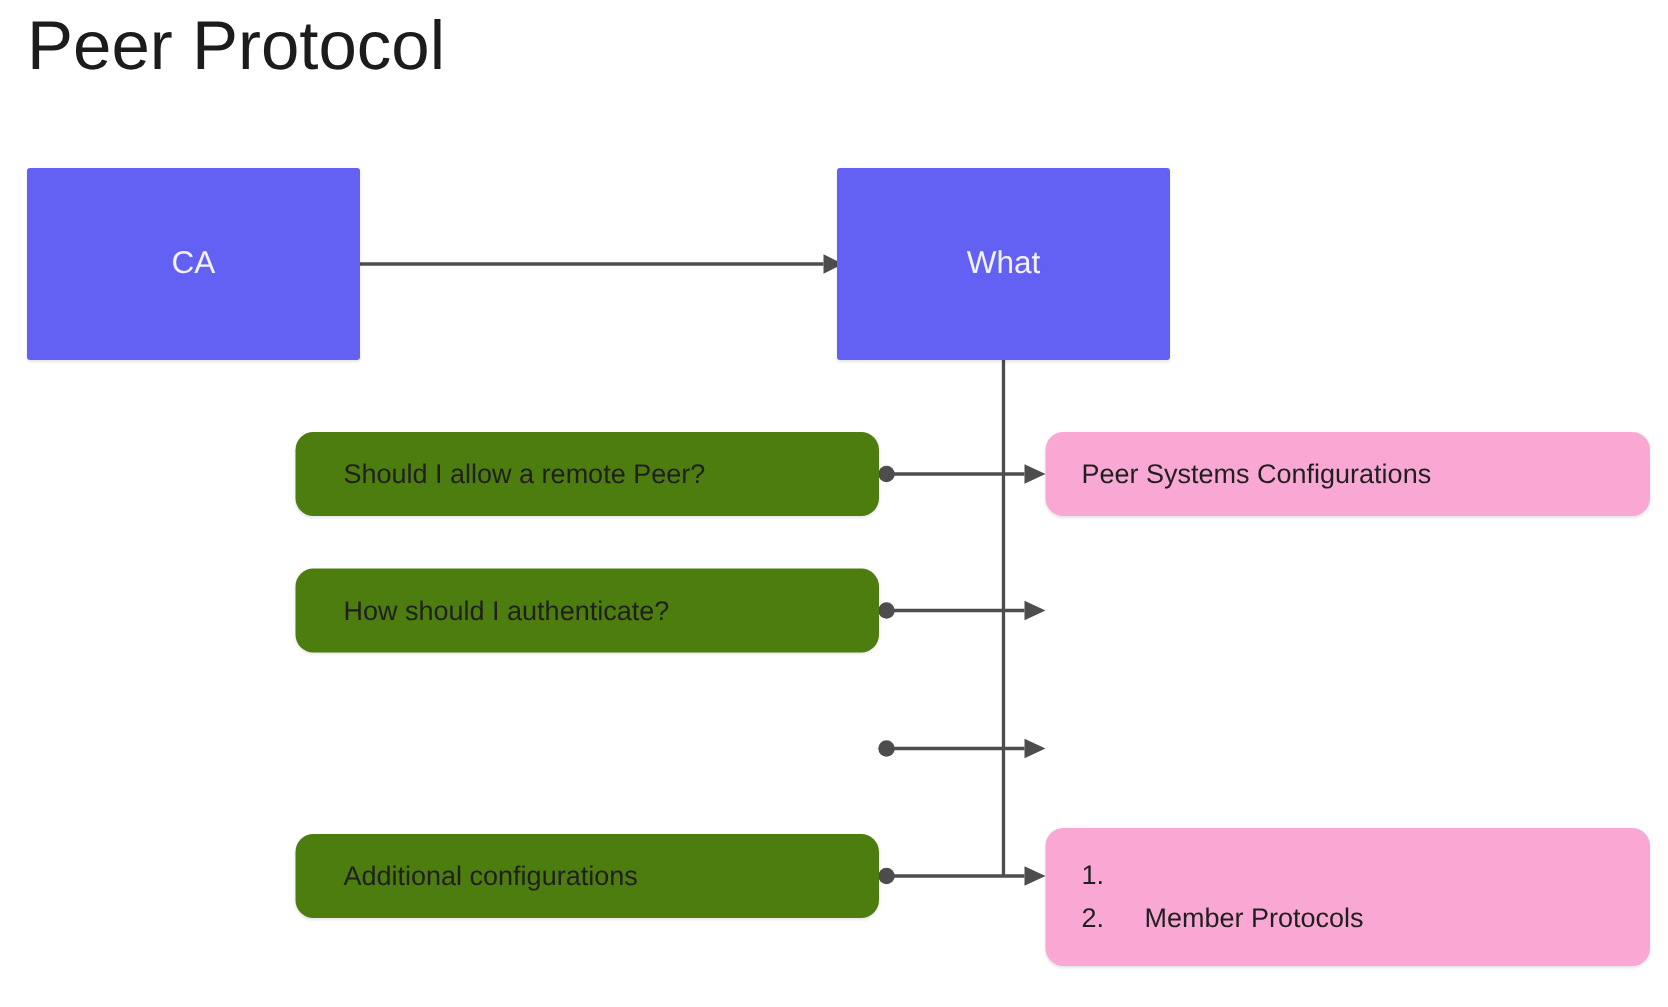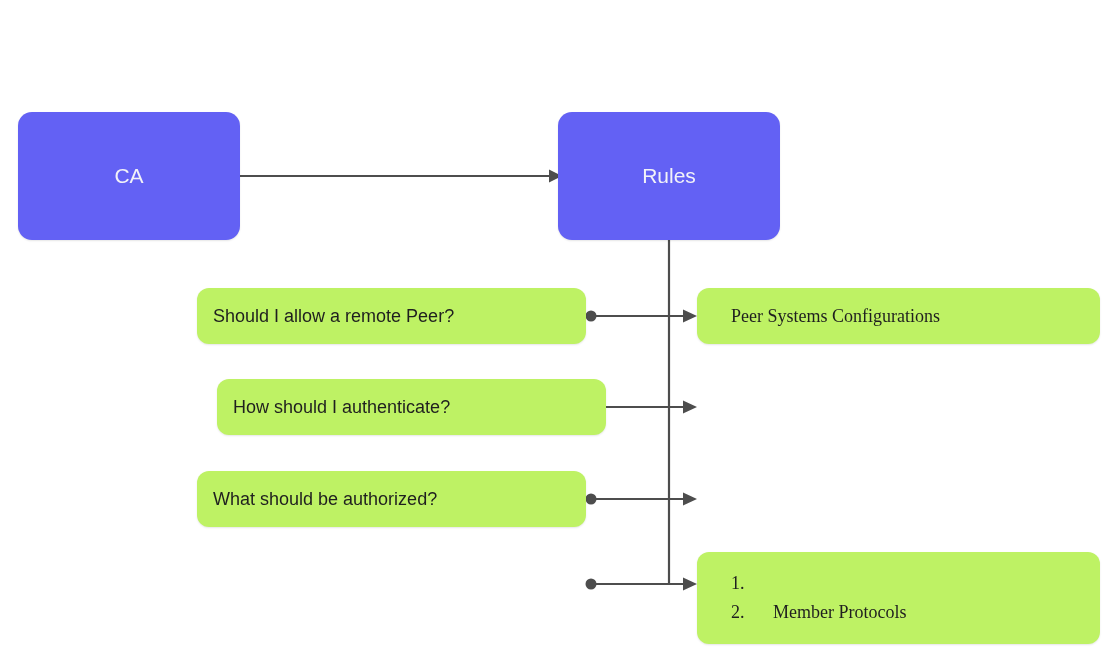--- a/index.html
+++ b/index.html
@@ -48,44 +48,43 @@
     position: absolute;
     box-sizing: border-box;
     border-radius: 12px;
     display: flex;
     align-items: center;
     box-shadow: 0 1px 2px rgba(0,0,0,0.10);
   }
 
   .node-primary {
     background: #6361F4;
-    border-radius: 14px;
+    border-radius: 2px;
     justify-content: center;
   }
   .node-primary .node-label {
     color: #f2f2f8;
     font-size: 21px;
     line-height: 26px;
     text-align: center;
   }
 
   .node-question {
-    background: #bef264;
-    padding-left: 16px;
+    background: #4d7c0f;
+    padding-left: 32px;
   }
   .node-question .node-label {
     color: #1f1f1f;
     font-size: 18px;
     line-height: 24px;
   }
 
   .node-answer {
-    background: #bef264;
-    padding-left: 34px;
-    font-family: Liberation Serif, serif;
+    background: #f9a8d4;
+    padding-left: 24px;
   }
   .node-answer .node-label {
     color: #1f1f1f;
     font-size: 18px;
     line-height: 24px;
   }
 
   .node-answer.list-node {
     align-items: center;
   }
@@ -117,20 +116,21 @@
   }
   .edge-dot {
     fill: #4d4d4d;
   }
 </style>
 </head>
 <body>
 
 <div id="canvas">
 
+  <div class="page-title">Peer Protocol</div>
 
   <svg id="edges" viewBox="0 0 1112 671" width="1112" height="671">
 
     <g>
       <line class="edge-line" x1="240" y1="176" x2="549" y2="176"></line>
       <polygon class="edge-arrow" points="549,169.5 562,176 549,182.5"></polygon>
     </g>
 
     <g>
       <line class="edge-line" x1="669" y1="240" x2="669" y2="584"></line>
@@ -159,41 +159,41 @@
       <line class="edge-line" x1="591" y1="584" x2="683" y2="584"></line>
       <polygon class="edge-arrow" points="683,577.5 697,584 683,590.5"></polygon>
     </g>
   </svg>
 
   <div class="node node-primary" style="left:18px; top:112px; width:222px; height:128px;">
     <span class="node-label">CA</span>
   </div>
 
   <div class="node node-primary" style="left:558px; top:112px; width:222px; height:128px;">
-    <span class="node-label">Rules</span>
+    <span class="node-label">What</span>
   </div>
 
   <div class="node node-question" style="left:197px; top:288px; width:389px; height:56px;">
     <span class="node-label">Should I allow a remote Peer?</span>
   </div>
 
   <div class="node node-answer" style="left:697px; top:288px; width:403px; height:56px;">
     <span class="node-label">Peer Systems Configurations</span>
   </div>
 
-  <div class="node node-question" style="left:197px; top:379px; width:389px; height:56px;margin-left:20px;">
+  <div class="node node-question" style="left:197px; top:379px; width:389px; height:56px;">
     <span class="node-label">How should I authenticate?</span>
   </div>
 
 
-  <div class="node node-question" style="left:197px; top:471px; width:389px; height:56px;">
-    <span class="node-label">What should be authorized?</span>
-  </div>
-
-
+
+
+  <div class="node node-question" style="left:197px; top:556px; width:389px; height:56px;">
+    <span class="node-label">Additional configurations</span>
+  </div>
 
   <div class="node node-answer list-node" style="left:697px; top:552px; width:403px; height:92px;">
     <ol class="ol-list">
       <li>
         <span class="ol-item-num">1.</span>
       </li>
       <li>
         <span class="ol-item-num">2.</span>
         <span>Member Protocols</span>
       </li>

